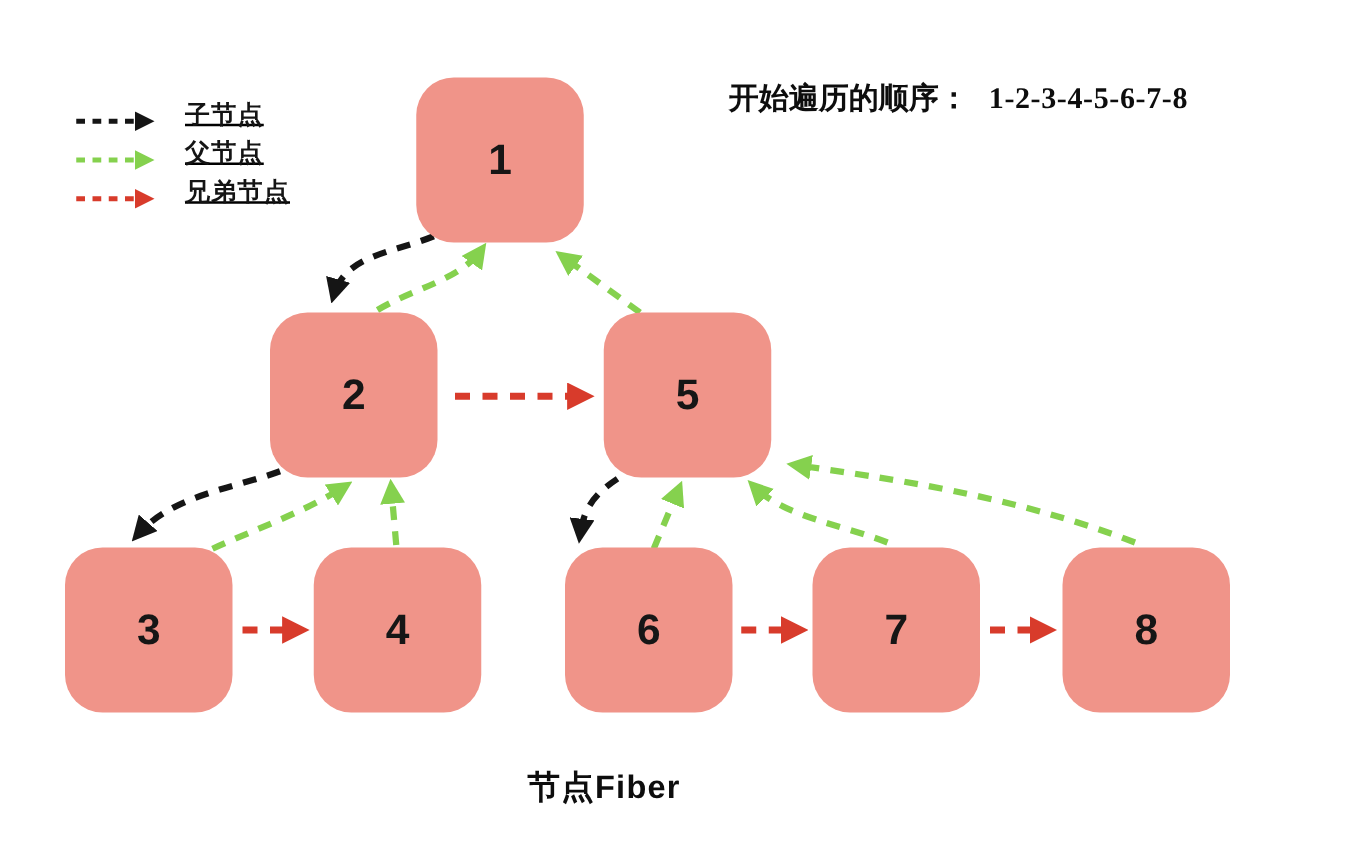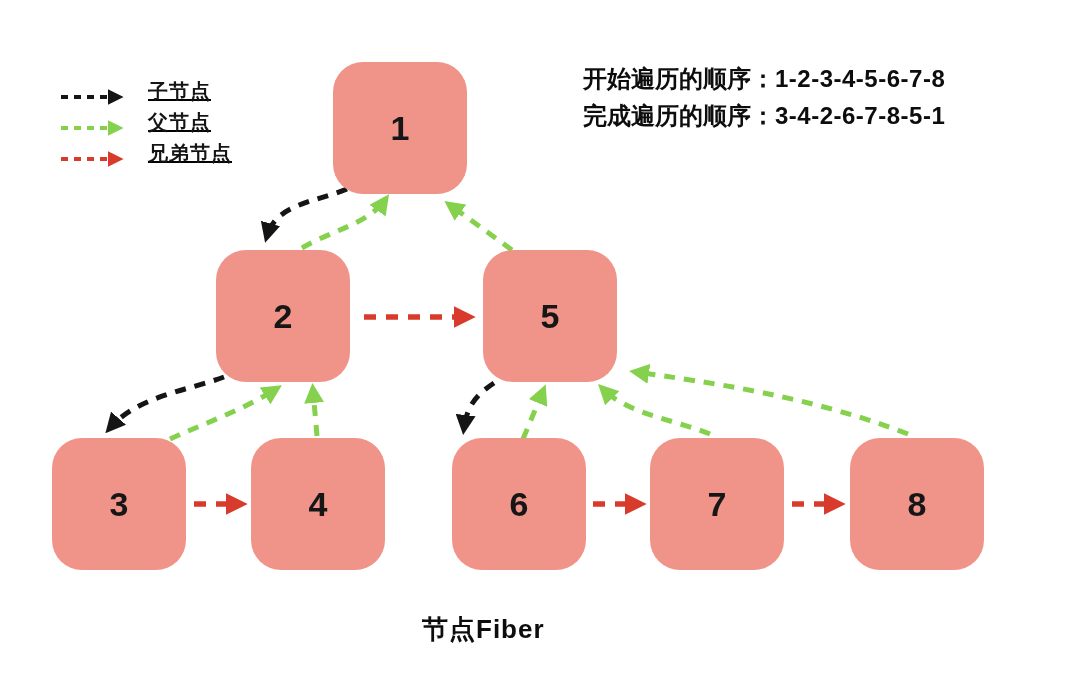--- a/index.html
+++ b/index.html
@@ -55,21 +55,21 @@
     letter-spacing: 1px;
   }
   
   .orders {
     position: absolute; left: 583px; top: 60px;
     z-index: 3;
     font-size: 24px; font-weight: 700; color: #0d0d0d;
     line-height: 37px;
   }
   .order-line { white-space: nowrap; }
-  .order-value { margin-left: 0; letter-spacing: 0.5px; }
+  .order-value { margin-left: 16px; letter-spacing: 0.5px; font-family: Liberation Serif, serif; }
   
   .caption {
     position: absolute; left: 422px; top: 612px;
     z-index: 3;
     font-size: 26px; font-weight: 700; color: #0d0d0d;
     letter-spacing: 1px;
   }
 </style>
 </head>
 <body>
@@ -125,23 +125,20 @@
         <path d="M 3 8 L 60 8" fill="none" stroke="#D83B2B" stroke-width="4" stroke-dasharray="7 6" marker-end="url(#mh-sibling)"></path>
       </svg>
       <span class="legend-label">兄弟节点</span>
     </div>
   </div>
 
   <div class="orders">
     <div class="order-line">
       <span>开始遍历的顺序：</span><span class="order-value">1-2-3-4-5-6-7-8</span>
     </div>
-    <div class="order-line">
-      <span>完成遍历的顺序：</span><span class="order-value">3-4-2-6-7-8-5-1</span>
-    </div>
   </div>
 
   <div class="node n1">1</div>
   <div class="node n2">2</div>
   <div class="node n3">3</div>
   <div class="node n4">4</div>
   <div class="node n5">5</div>
   <div class="node n6">6</div>
   <div class="node n7">7</div>
   <div class="node n8">8</div>

